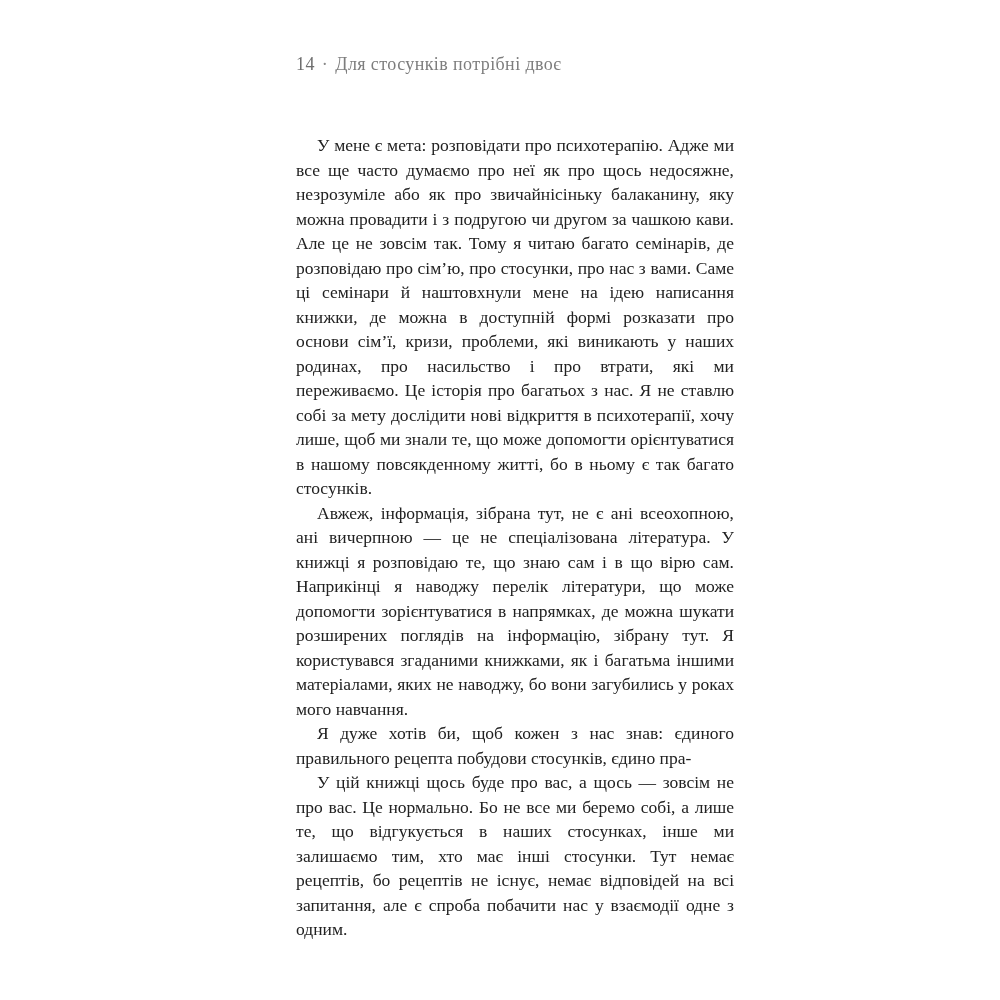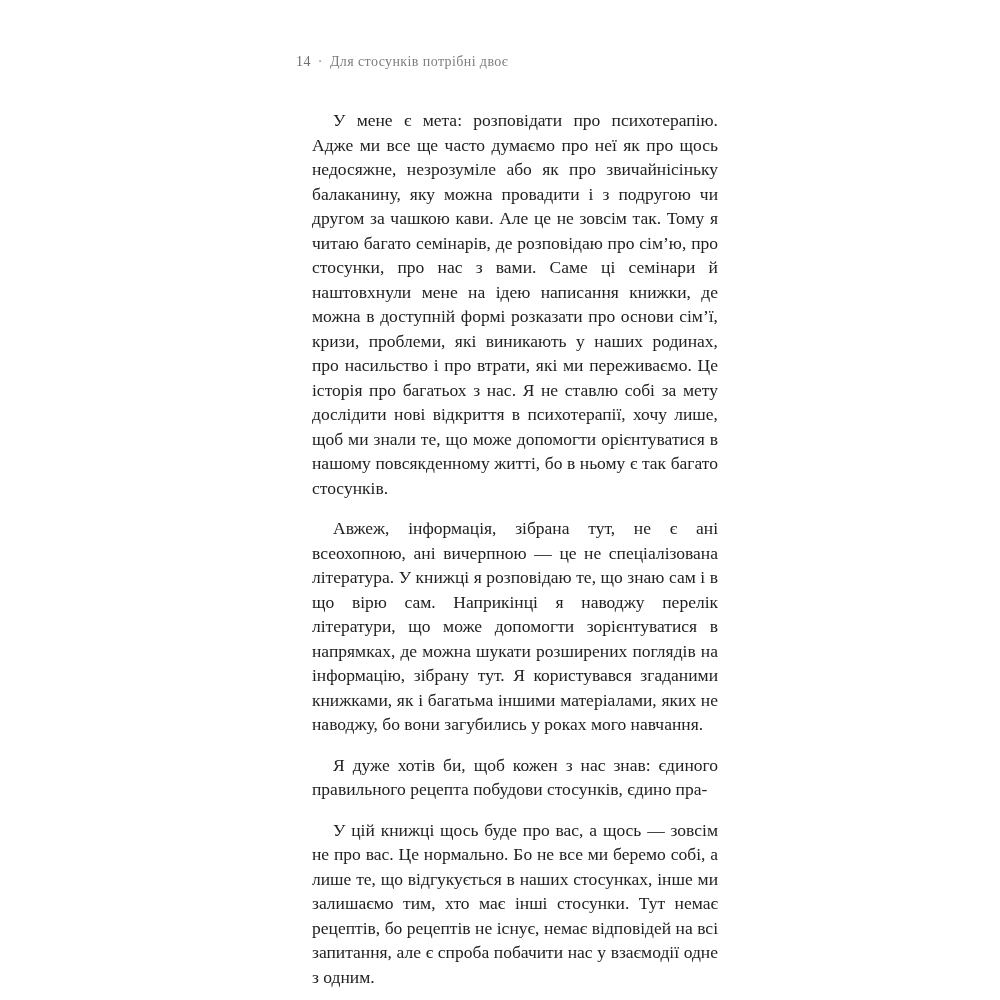--- a/index.html
+++ b/index.html
@@ -16,44 +16,44 @@
     font-family: "Liberation Serif", serif;
   }
   .text-block {
     position: absolute;
     left: 296px;
     top: 54px;
     width: 438px;
   }
   .running-header {
     font-family: "Liberation Serif", serif;
-    font-size: 14px;
+    font-size: 18px;
     color: #7d7d7d;
     letter-spacing: 0.4px;
-    margin-bottom: 38px;
+    margin-bottom: 58px;
     white-space: nowrap;
   }
   .running-header .page-num {
     color: #6e6e6e;
   }
   .running-header .sep {
     display: inline-block;
     margin: 0 7px;
     color: #8a8a8a;
   }
   .body-text {
     font-size: 17.5px;
     line-height: 24.5px;
     color: #212121;
     text-align: justify;
     hyphens: auto;
     -webkit-hyphens: auto;
   }
   .body-text p {
-    margin: 16px;
+    margin: 0;
     padding: 0;
     text-indent: 21px;
   }
 </style>
 </head>
 <body>
 
 <div class="page">
   <div class="text-block">
 

